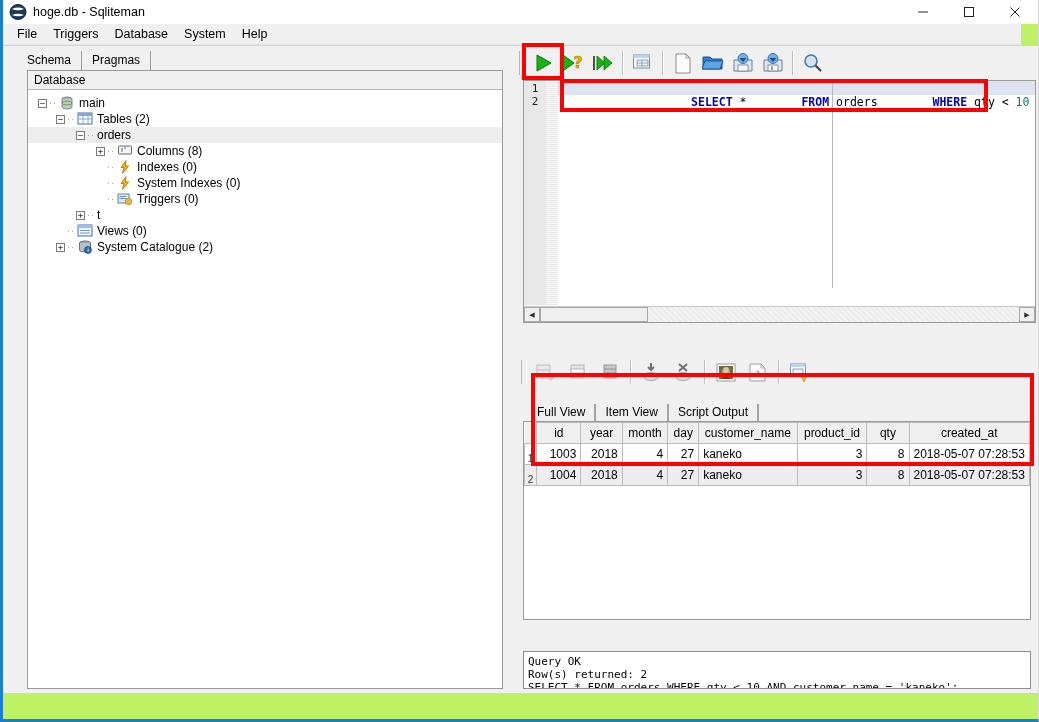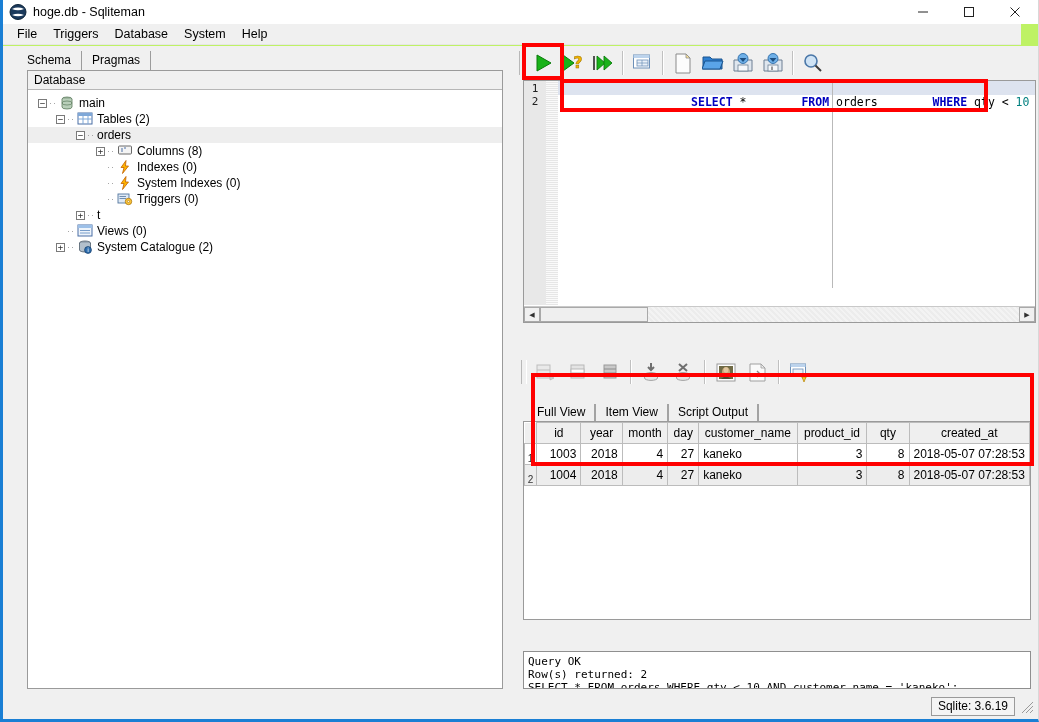--- a/index.html
+++ b/index.html
@@ -708,28 +708,18 @@
         </div>
       </div>
 
       <div id="outbox">Query OK
 Row(s) returned: 2
 SELECT * FROM orders WHERE qty &lt; 10 AND customer_name = 'kaneko';</div>
 
     </div>
   </div>
 
-  <div id="statusbar">
-    <div id="sqlitever">Sqlite: 3.6.19</div>
-    <span id="sbgrip">
-      <svg width="16" height="16" viewBox="0 0 16 16">
-        <line x1="15" y1="4" x2="4" y2="15" stroke="#9a9a9a" stroke-width="1"></line>
-        <line x1="15" y1="8" x2="8" y2="15" stroke="#9a9a9a" stroke-width="1"></line>
-        <line x1="15" y1="12" x2="12" y2="15" stroke="#9a9a9a" stroke-width="1"></line>
-      </svg>
-    </span>
-  </div>
 
   <div class="redbox" id="red-run"></div>
   <div class="redbox" id="red-sql"></div>
   <div class="redbox" id="red-grid"></div>
 
 </div>
 
 </body></html>

